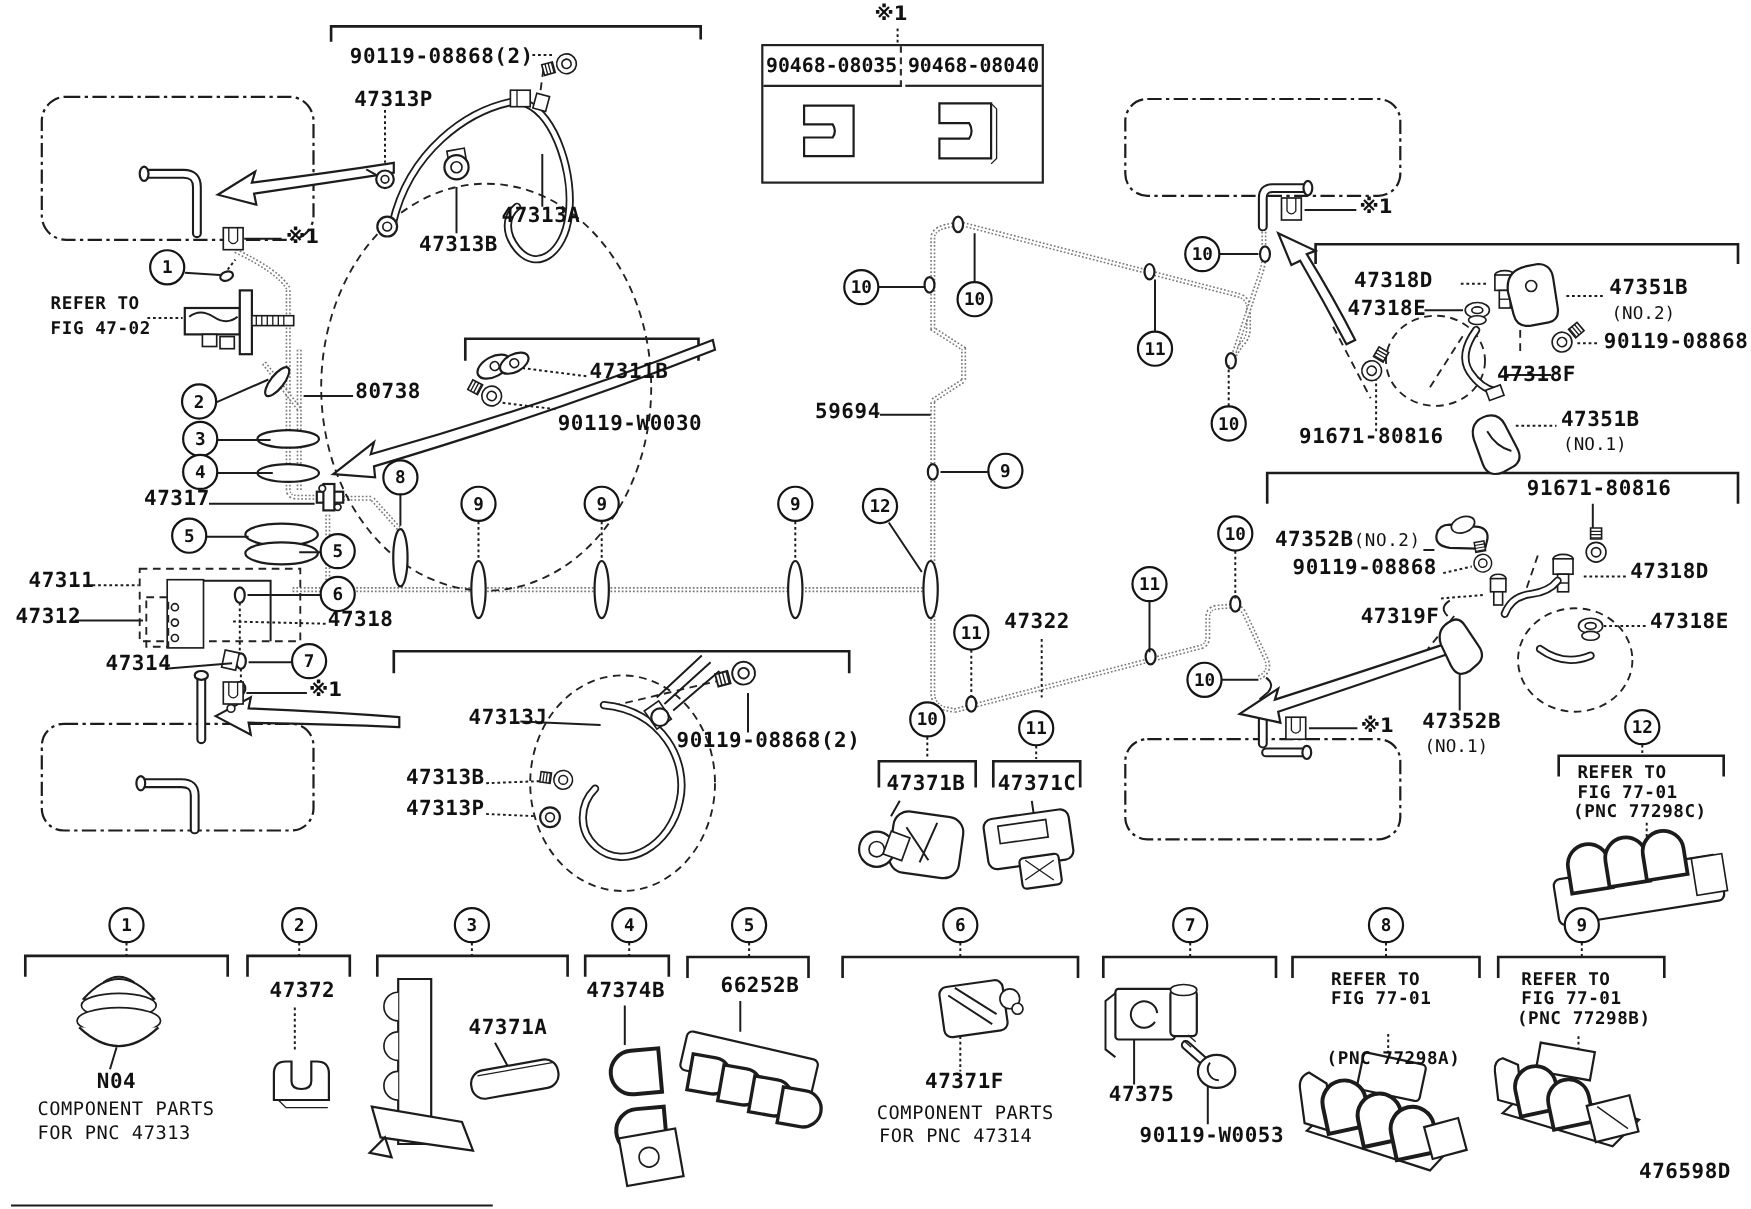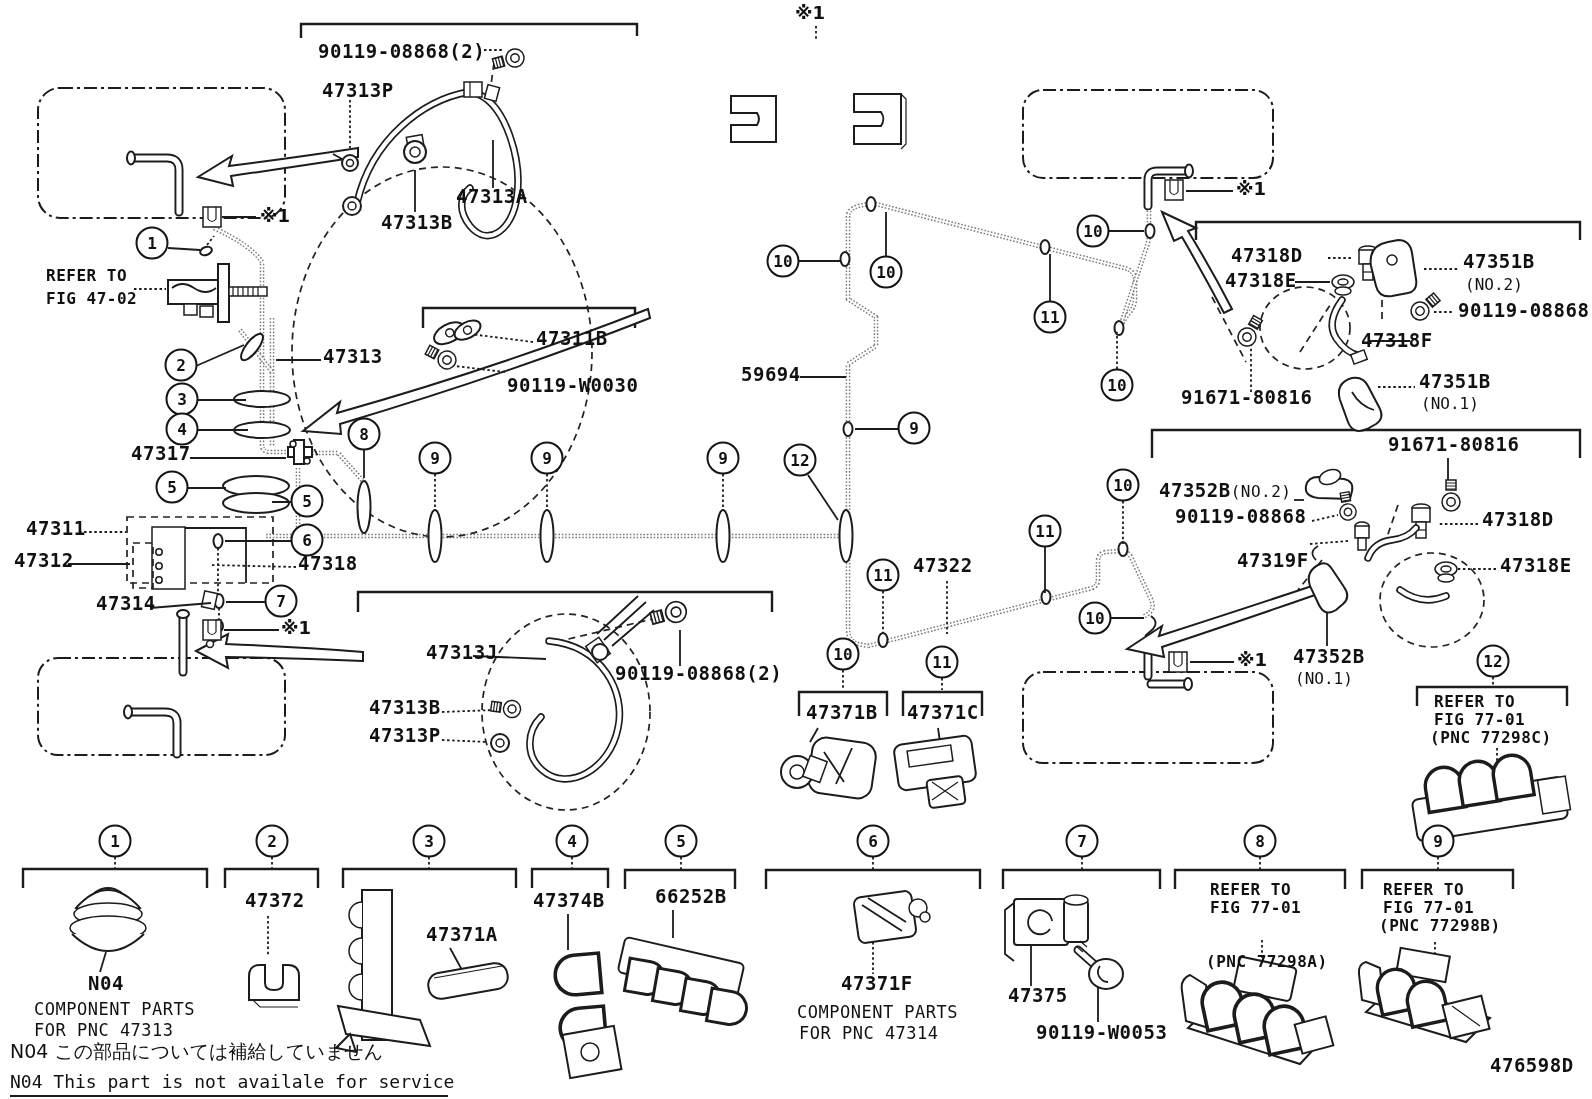--- a/index.html
+++ b/index.html
@@ -434,20 +434,24 @@
   </g>
   <g>
     <rect class="pt" x="1414" y="788" width="152" height="42" rx="6" transform="rotate(-9 1490 809)"></rect>
     <use href="#uclip" transform="translate(1444,786) rotate(-9) scale(1.7)"></use>
     <use href="#uclip" transform="translate(1478,780) rotate(-9) scale(1.7)"></use>
     <use href="#uclip" transform="translate(1512,774) rotate(-9) scale(1.7)"></use>
     <rect class="ptn" x="1540" y="778" width="28" height="34" transform="rotate(-9 1554 795)"></rect>
   </g>
 </svg>
 
+<div class="reftable">
+  <div class="cell c1">90468-08035</div>
+  <div class="cell c2">90468-08040</div>
+</div>
 
 <div class="co" style="left:152px;top:243px">
       <span>1</span>
     </div>
 <div class="co" style="left:181px;top:365px">
       <span>2</span>
     </div>
 <div class="co" style="left:182px;top:399px">
       <span>3</span>
     </div>
@@ -549,21 +553,21 @@
     </div>
 
 <div class="lbl smb" style="left:795px;top:4px">※1</div>
 <div class="lbl pn" style="left:318px;top:42px">90119-08868(2)</div>
 <div class="lbl pn" style="left:322px;top:81px">47313P</div>
 <div class="lbl pn" style="left:456px;top:187px">47313A</div>
 <div class="lbl pn" style="left:381px;top:213px">47313B</div>
 <div class="lbl smb" style="left:260px;top:207px">※1</div>
 <div class="lbl md" style="left:46px;top:268px">REFER TO</div>
 <div class="lbl md" style="left:46px;top:291px">FIG 47-02</div>
-<div class="lbl pn" style="left:323px;top:347px">47313</div>
+<div class="lbl pn" style="left:323px;top:347px">80738</div>
 <div class="lbl pn" style="left:536px;top:329px">47311B</div>
 <div class="lbl pn" style="left:507px;top:376px">90119-W0030</div>
 <div class="lbl pn" style="left:131px;top:444px">47317</div>
 <div class="lbl pn" style="left:26px;top:519px">47311</div>
 <div class="lbl pn" style="left:14px;top:551px">47312</div>
 <div class="lbl pn" style="left:298px;top:554px">47318</div>
 <div class="lbl pn" style="left:96px;top:594px">47314</div>
 <div class="lbl smb" style="left:281px;top:619px">※1</div>
 <div class="lbl pn" style="left:741px;top:365px">59694</div>
 <div class="lbl pn" style="left:913px;top:556px">47322</div>
@@ -607,17 +611,15 @@
 <div class="lbl pn" style="left:1036px;top:1023px">90119-W0053</div>
 <div class="lbl md" style="left:1210px;top:882px">REFER TO</div>
 <div class="lbl md" style="left:1210px;top:900px">FIG 77-01</div>
 <div class="lbl md" style="left:1206px;top:954px">(PNC 77298A)</div>
 <div class="lbl md" style="left:1383px;top:882px">REFER TO</div>
 <div class="lbl md" style="left:1383px;top:900px">FIG 77-01</div>
 <div class="lbl md" style="left:1379px;top:918px">(PNC 77298B)</div>
 <div class="lbl md" style="left:1434px;top:694px">REFER TO</div>
 <div class="lbl md" style="left:1434px;top:712px">FIG 77-01</div>
 <div class="lbl md" style="left:1430px;top:730px">(PNC 77298C)</div>
-<div class="lbl ftjp" style="left:10px;top:1042px">N04 この部品については補給していません</div>
-<div class="lbl ften" style="left:10px;top:1073px">N04 This part is not availale for service</div>
 <div class="lbl pn" style="left:1490px;top:1056px">476598D</div>
 
 </div>
 
 </body></html>

